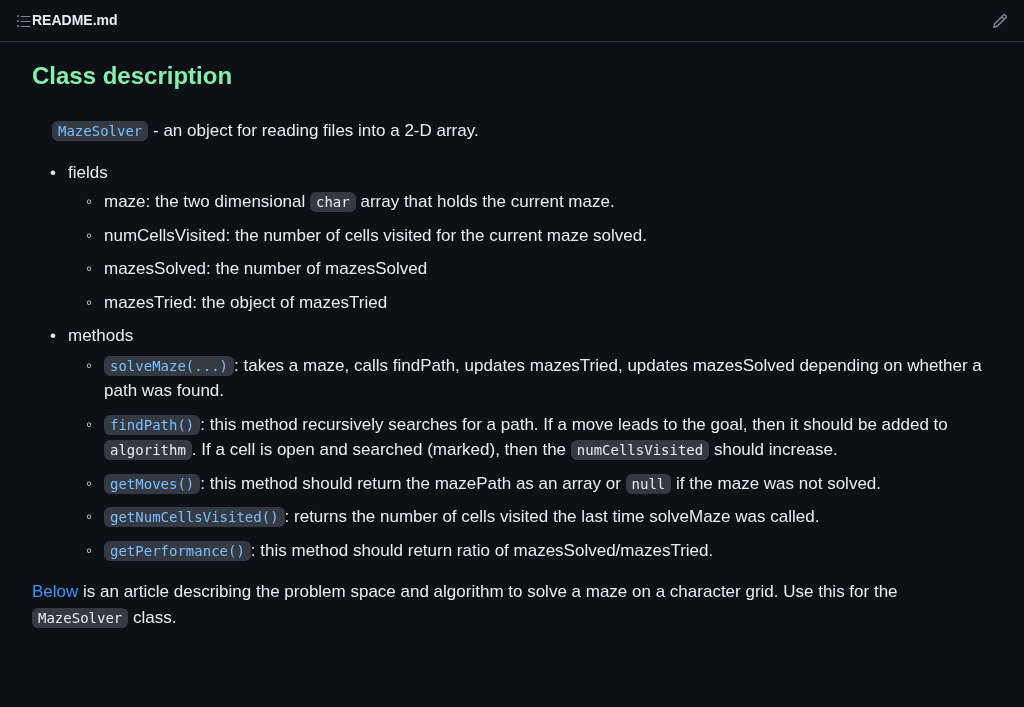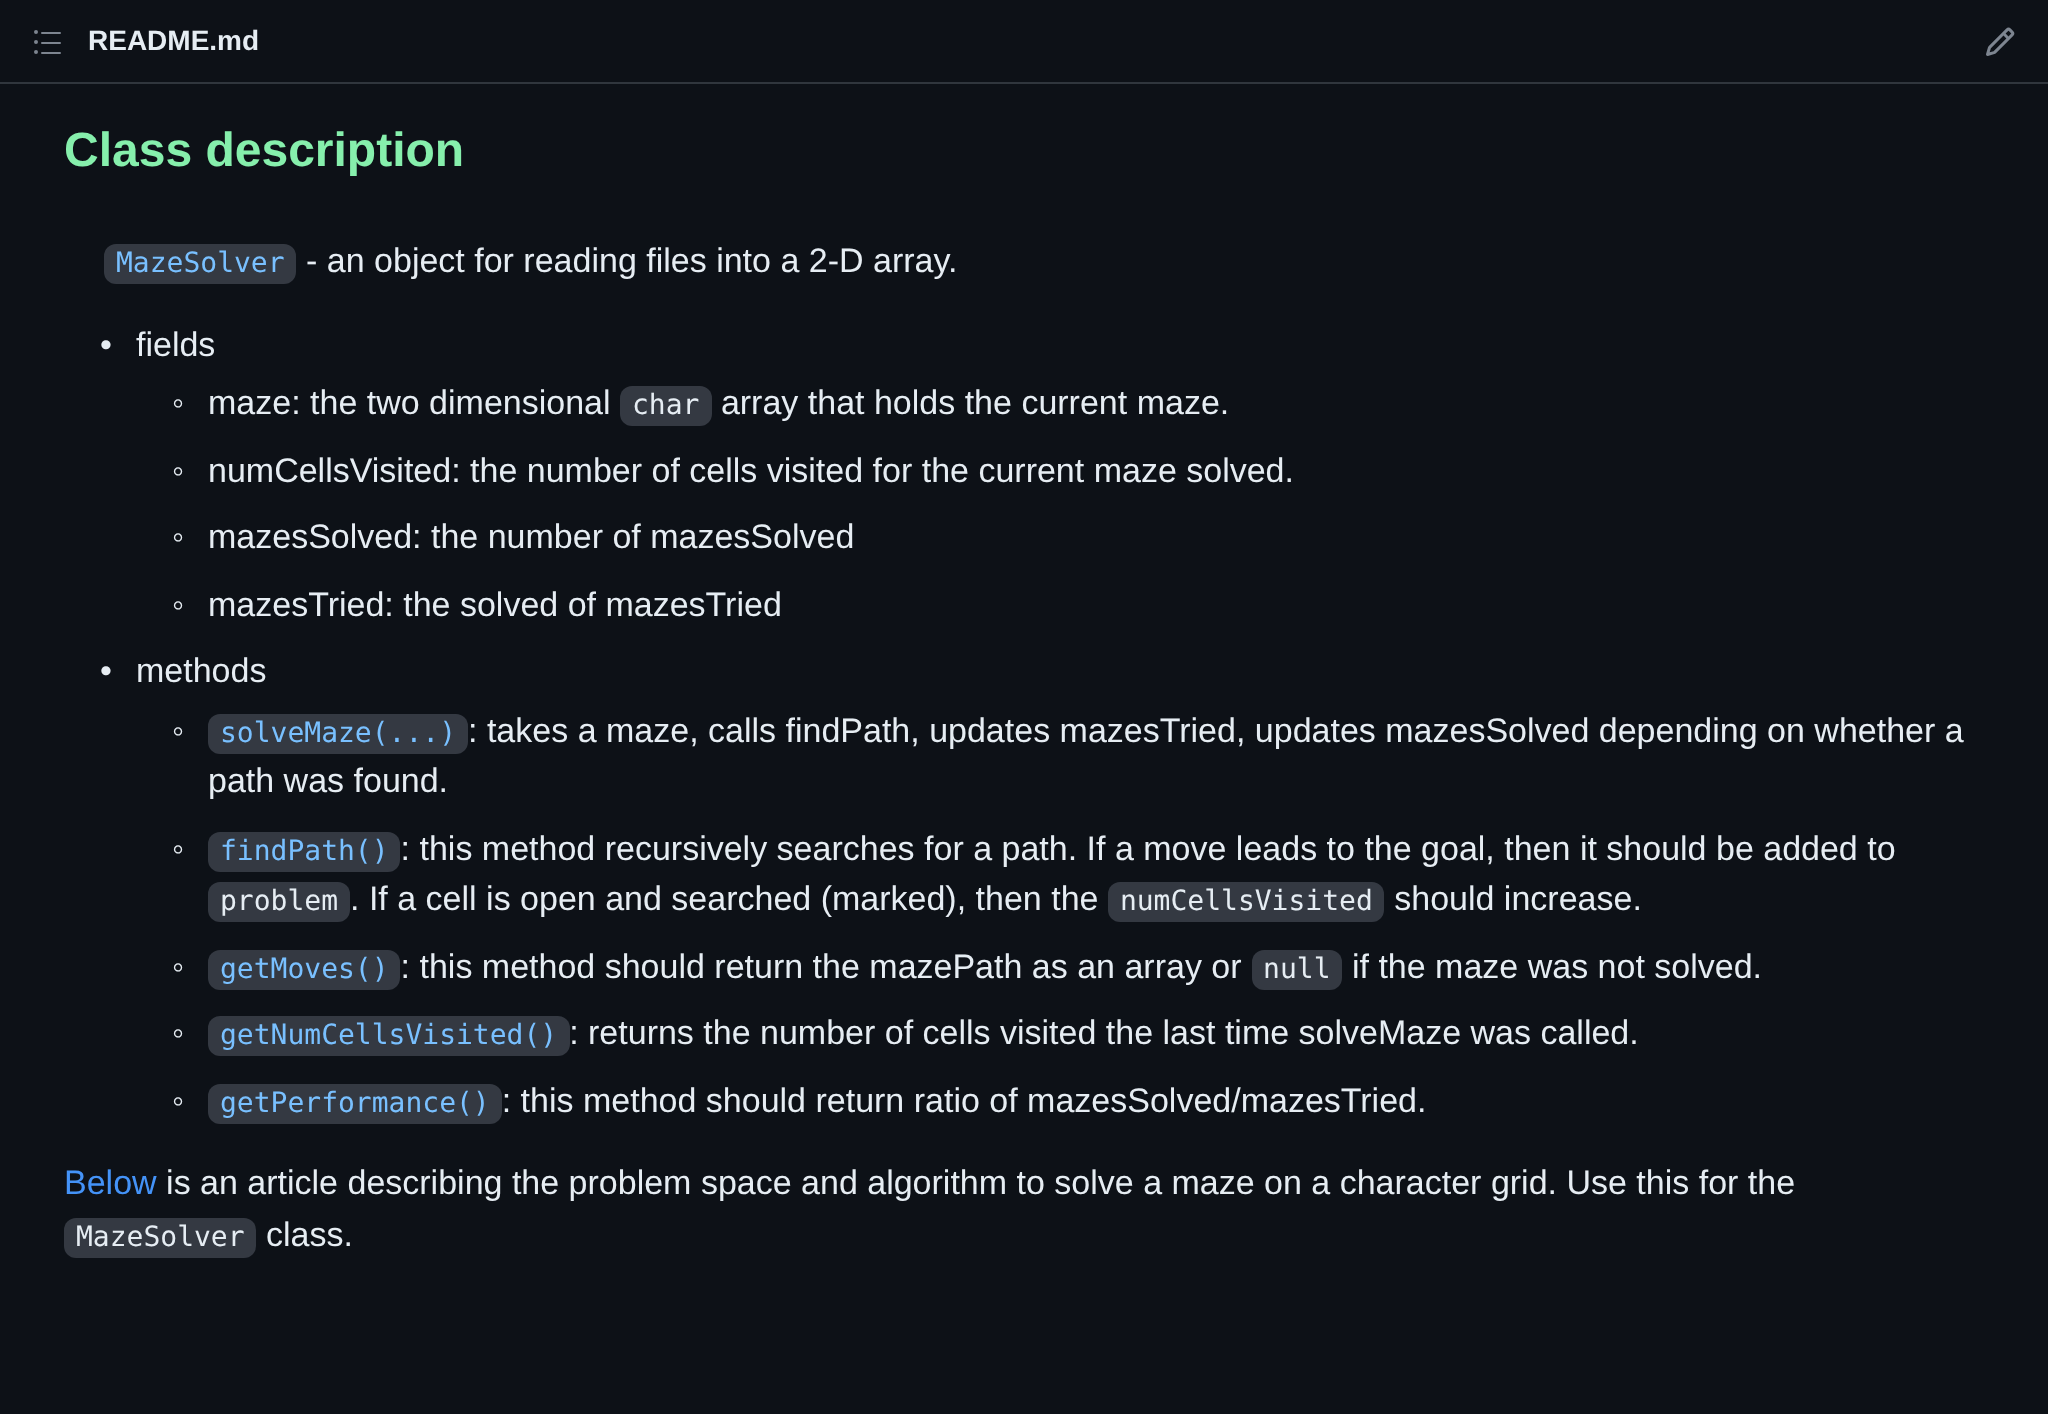--- a/index.html
+++ b/index.html
@@ -15,21 +15,20 @@
       line-height: 1.5;
       width: 1024px;
       height: 707px;
       overflow: hidden;
     }
     .header {
       display: flex;
       align-items: center;
       padding: 10px 16px;
       border-bottom: 1px solid #30363d;
-      gap: 12px;
     }
     .toc-icon {
       color: #7d8590;
       display: flex;
       align-items: center;
       cursor: pointer;
     }
     .file-title {
       font-weight: 600;
       font-size: 14px;
@@ -137,28 +136,28 @@
     <code class="link-code">MazeSolver</code><span> - an object for reading files into a 2-D array.</span>
   </p>
 
   <ul class="top-level">
     <li>
       <span>fields</span>
       <ul class="sub-level">
         <li><span>maze: the two dimensional </span><code>char</code><span> array that holds the current maze.</span></li>
         <li>numCellsVisited: the number of cells visited for the current maze solved.</li>
         <li>mazesSolved: the number of mazesSolved</li>
-        <li>mazesTried: the solved of mazesTried</li>
+        <li>mazesTried: the object of mazesTried</li>
       </ul>
     </li>
     <li>
       <span>methods</span>
       <ul class="sub-level">
         <li><code class="link-code">solveMaze(...)</code><span>: takes a maze, calls findPath, updates mazesTried, updates mazesSolved depending on whether a path was found.</span></li>
-        <li><code class="link-code">findPath()</code><span>: this method recursively searches for a path. If a move leads to the goal, then it should be added to </span><code>problem</code><span>. If a cell is open and searched (marked), then the </span><code>numCellsVisited</code><span> should increase.</span></li>
+        <li><code class="link-code">findPath()</code><span>: this method recursively searches for a path. If a move leads to the goal, then it should be added to </span><code>algorithm</code><span>. If a cell is open and searched (marked), then the </span><code>numCellsVisited</code><span> should increase.</span></li>
         <li><code class="link-code">getMoves()</code><span>: this method should return the mazePath as an array or </span><code>null</code><span> if the maze was not solved.</span></li>
         <li><code class="link-code">getNumCellsVisited()</code><span>: returns the number of cells visited the last time solveMaze was called.</span></li>
         <li><code class="link-code">getPerformance()</code><span>: this method should return ratio of mazesSolved/mazesTried.</span></li>
       </ul>
     </li>
   </ul>
 
   <p class="bottom-para">
     <a class="link" href="#">Below</a><span> is an article describing the problem space and algorithm to solve a maze on a character grid. Use this for the </span><code>MazeSolver</code><span> class.</span>
   </p>

